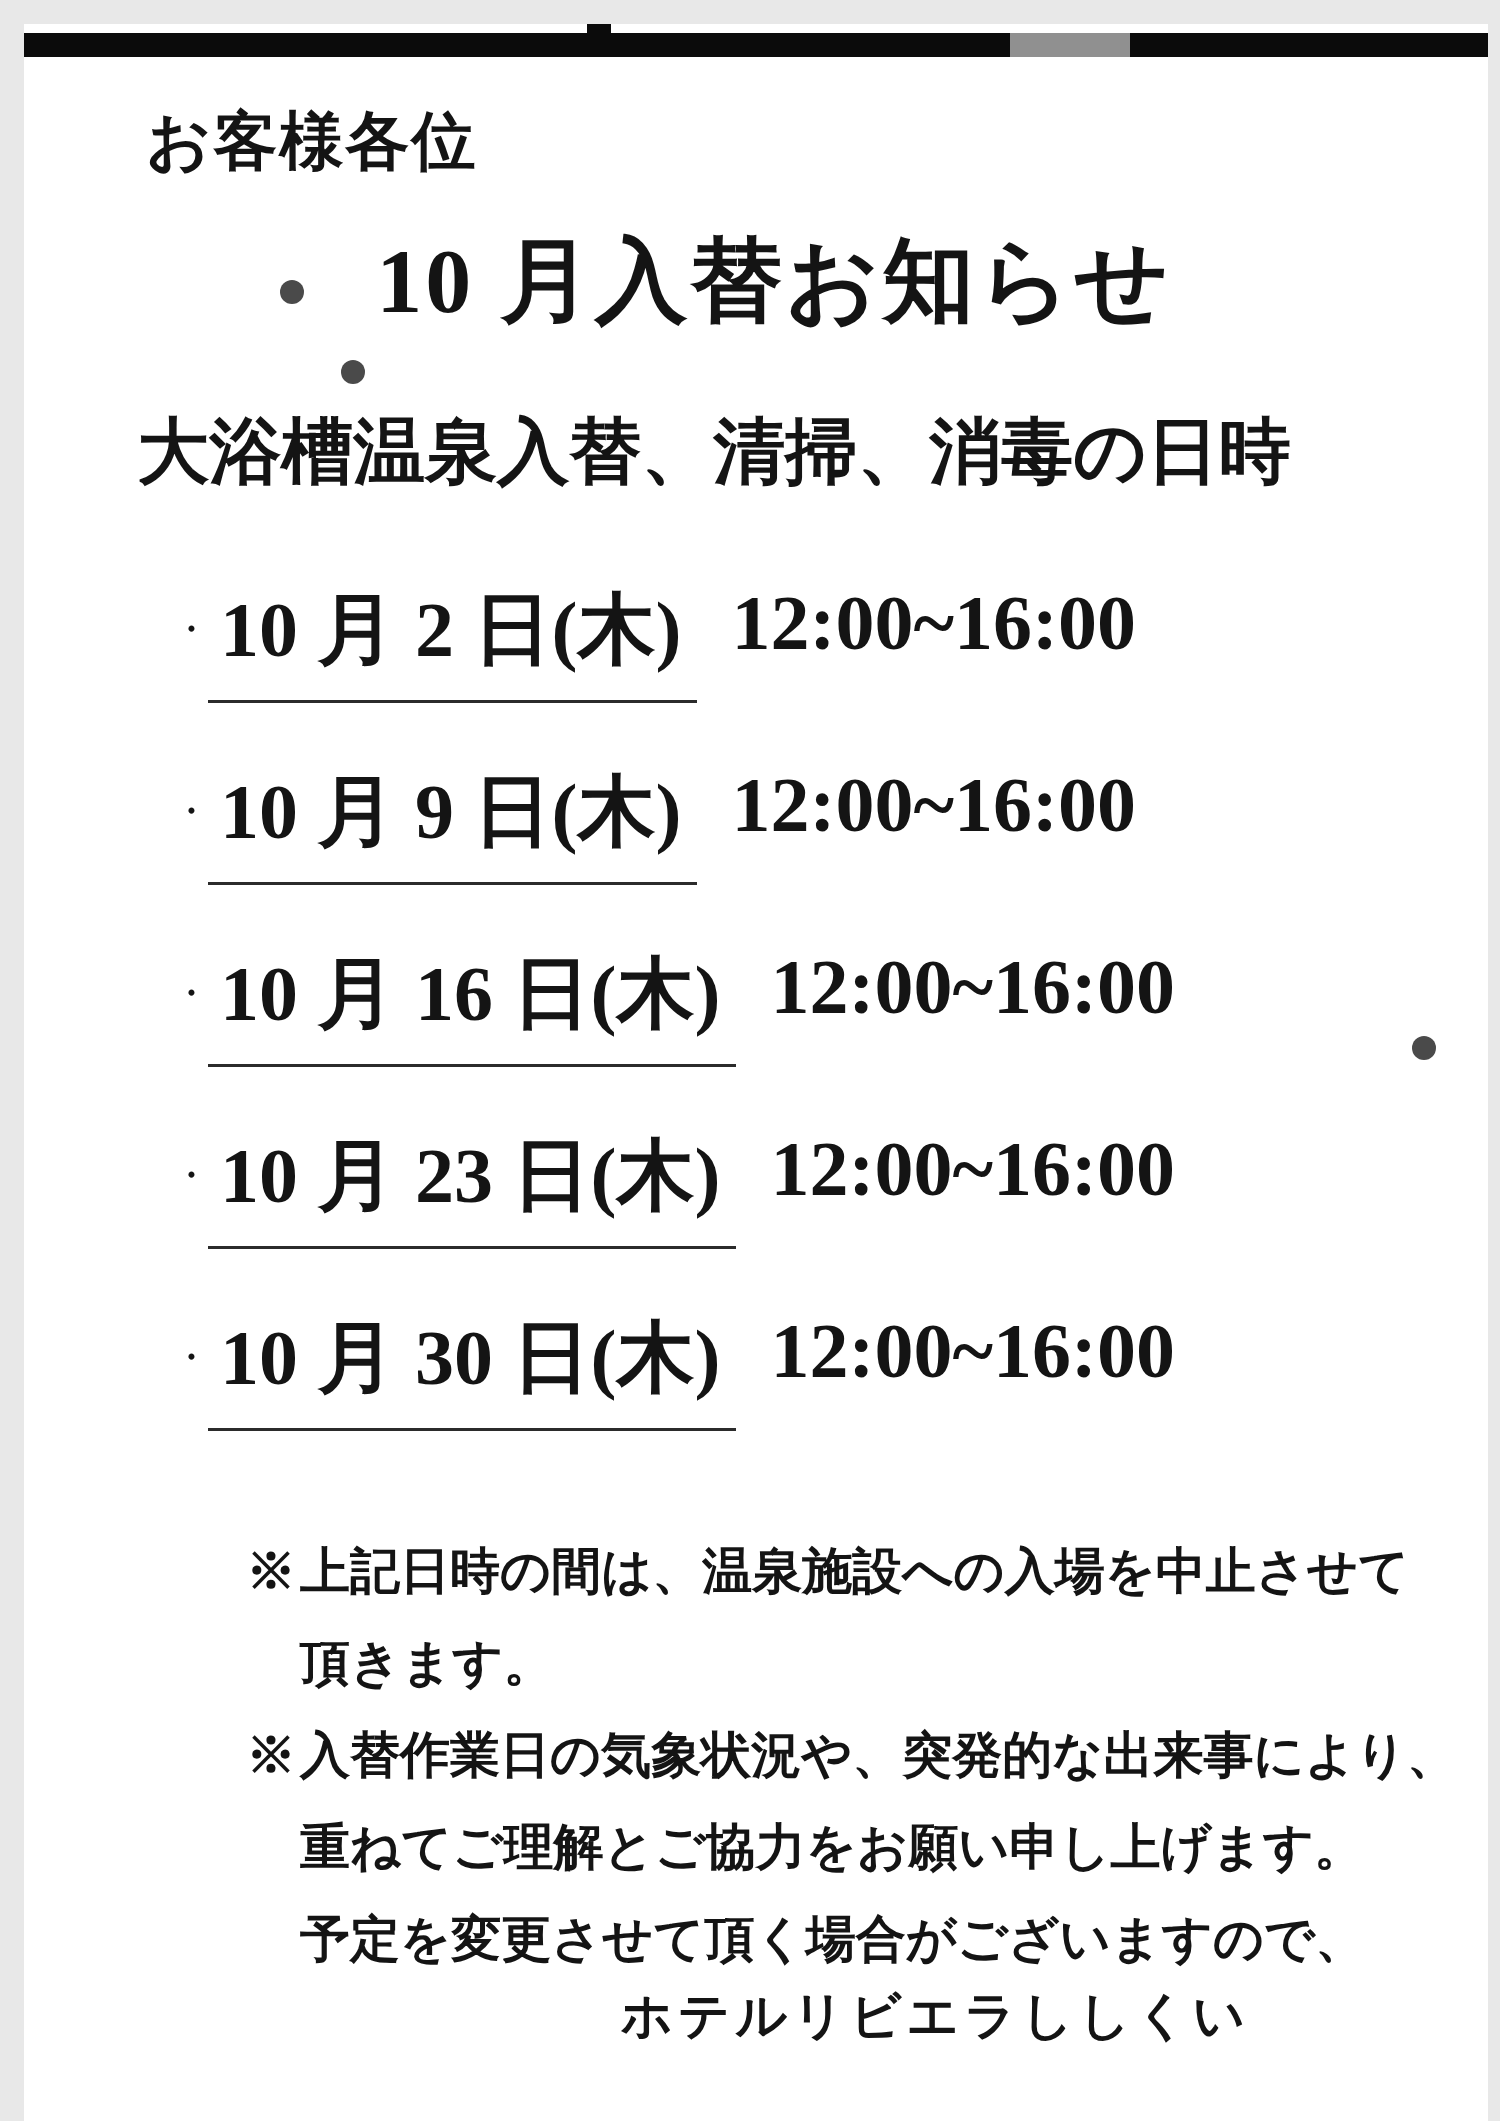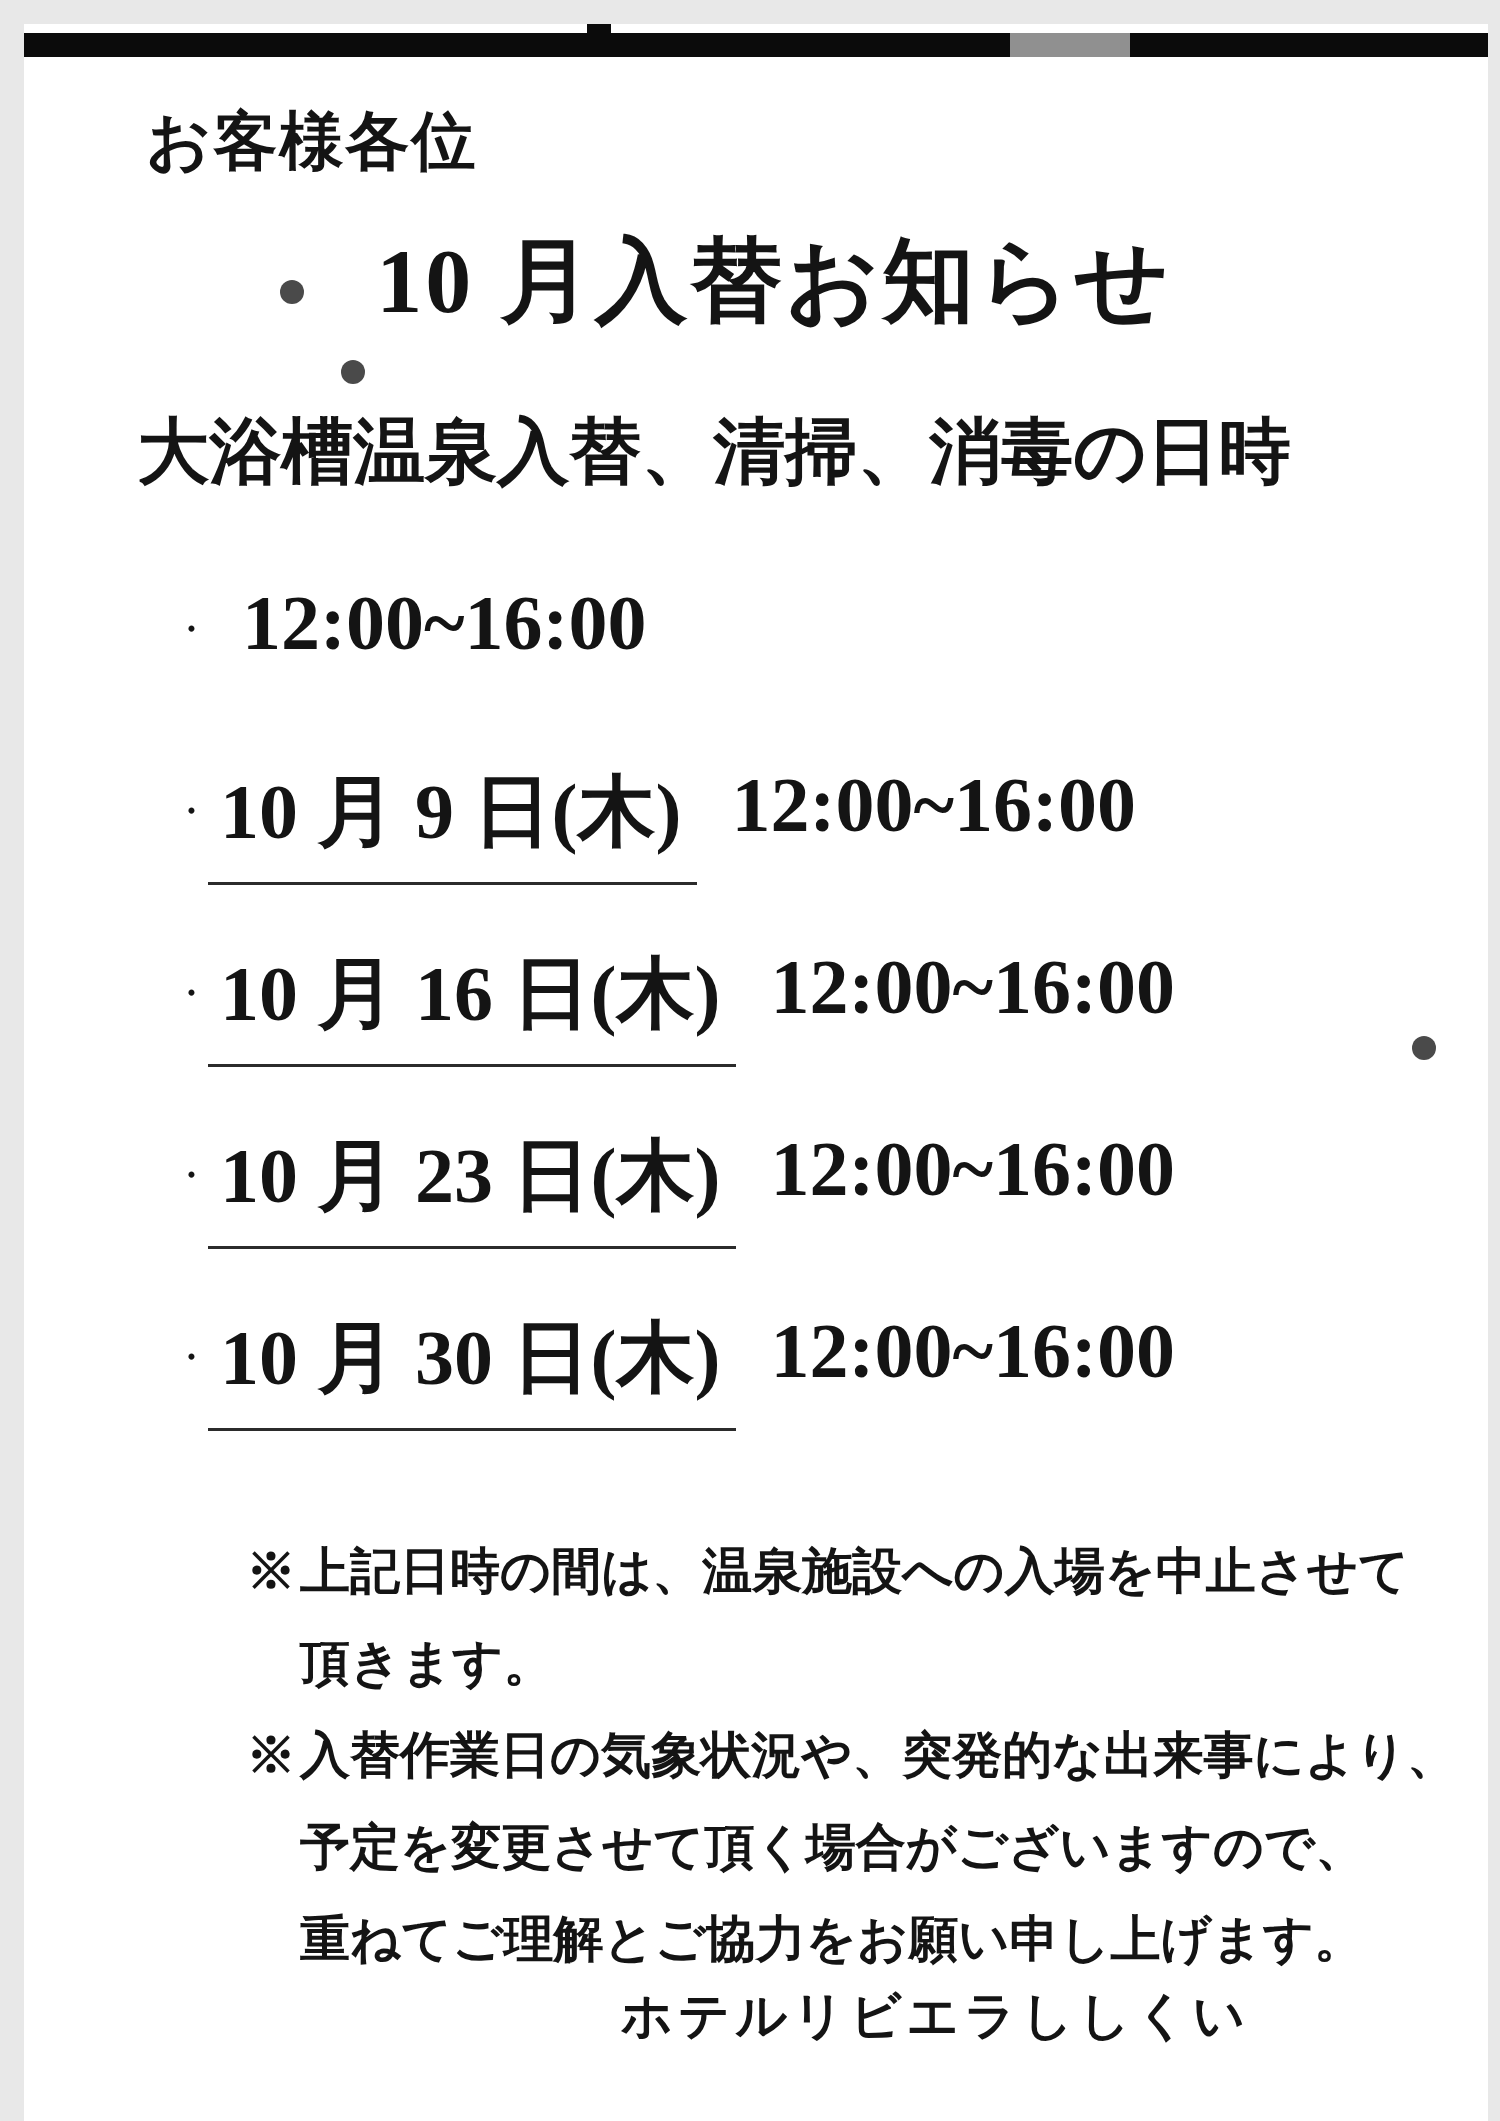--- a/index.html
+++ b/index.html
@@ -105,20 +105,21 @@
 
   <div class="salutation">お客様各位</div>
 
   <h1 class="title">10 月入替お知らせ</h1>
 
   <h2 class="subtitle">大浴槽温泉入替、清掃、消毒の日時</h2>
 
   <ul class="schedule">
     <li>
       <span class="bullet">・</span>
+      <span class="date">10 月 2 日(木)</span>
       <span class="time">12:00~16:00</span>
     </li>
     <li>
       <span class="bullet">・</span>
       <span class="date">10 月 9 日(木)</span>
       <span class="time">12:00~16:00</span>
     </li>
     <li>
       <span class="bullet">・</span>
       <span class="date">10 月 16 日(木)</span>
@@ -144,23 +145,23 @@
     <div class="note-line">
       <span class="note-marker"></span>
       <span class="note-text">頂きます。</span>
     </div>
     <div class="note-line">
       <span class="note-marker">※</span>
       <span class="note-text">入替作業日の気象状況や、突発的な出来事により、</span>
     </div>
     <div class="note-line">
       <span class="note-marker"></span>
-      <span class="note-text">予定を変更させて頂く場合がございますので、</span>
+      <span class="note-text">重ねてご理解とご協力をお願い申し上げます。</span>
     </div>
     <div class="note-line">
       <span class="note-marker"></span>
-      <span class="note-text">重ねてご理解とご協力をお願い申し上げます。</span>
+      <span class="note-text">予定を変更させて頂く場合がございますので、</span>
     </div>
   </div>
 
   <div class="signature">ホテルリビエラししくい</div>
 
 </div>
 
 </body></html>

